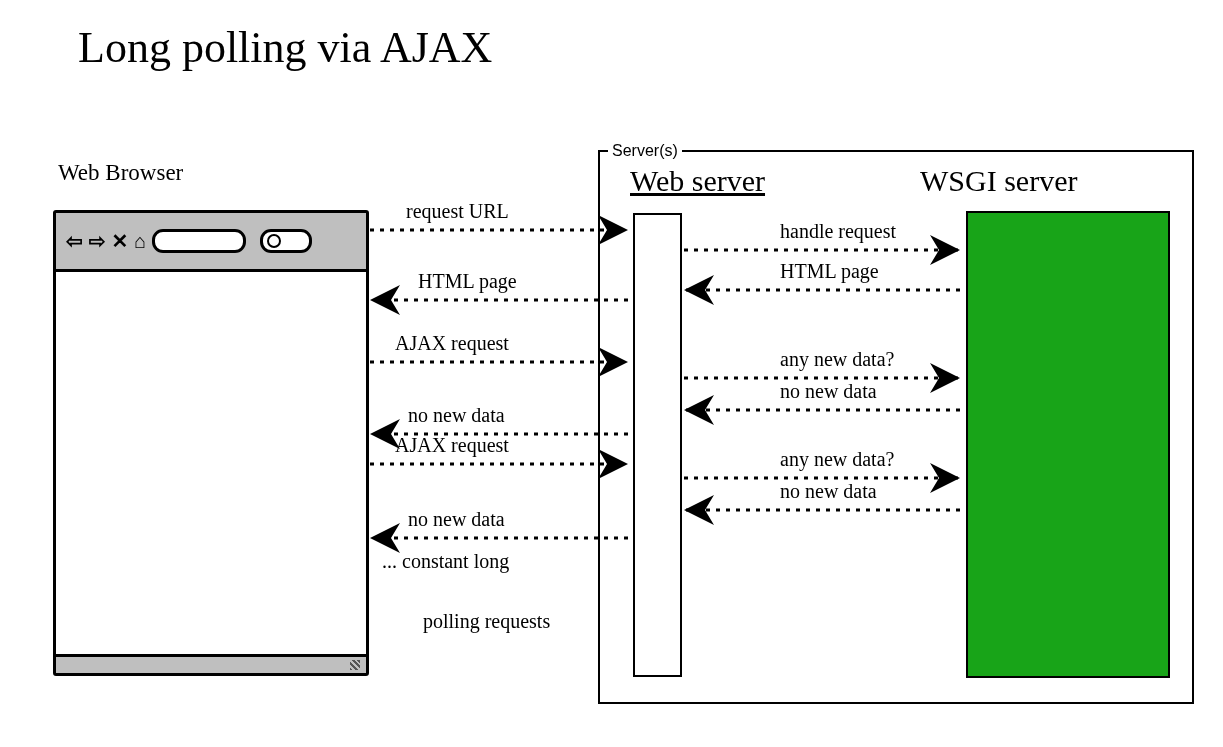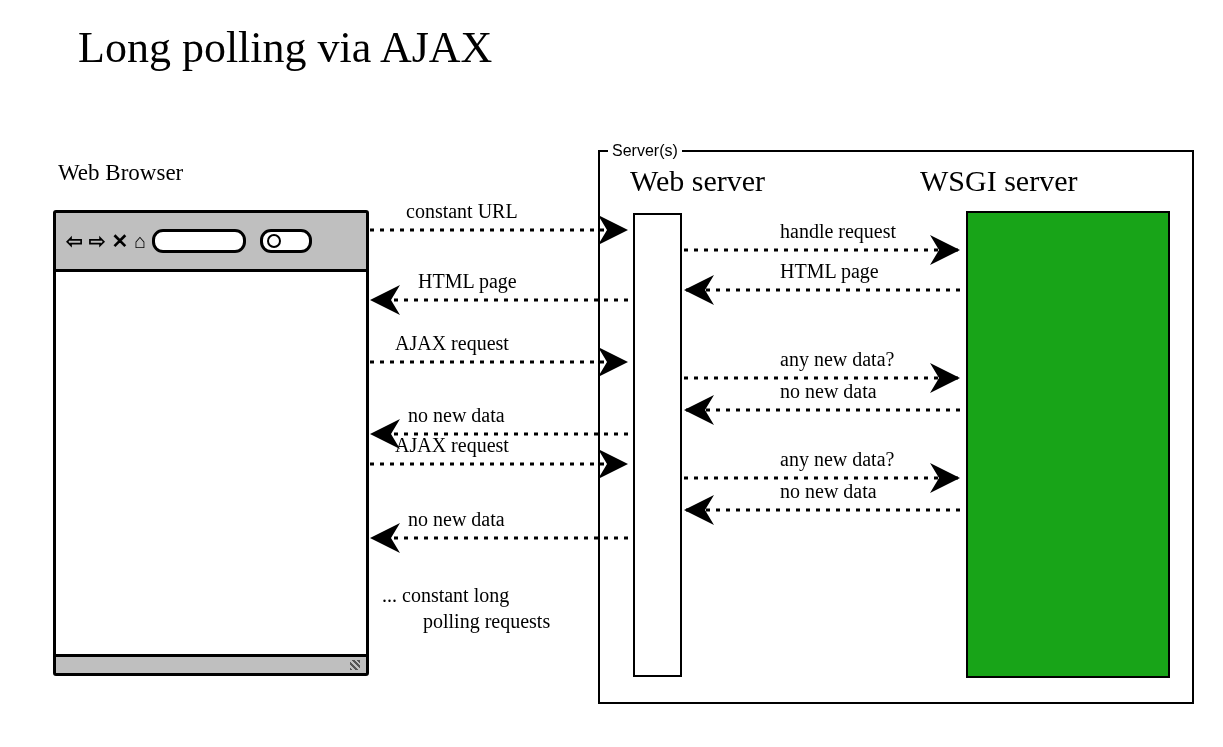--- a/index.html
+++ b/index.html
@@ -1,21 +1,21 @@
 <!DOCTYPE html>
 <html><head>
 <meta charset="utf-8">
 <style>
   html,body{margin:0;padding:0;background:#fff;}
   body{width:1223px;height:747px;position:relative;font-family:"Comic Sans MS","Comic Sans",cursive;}
   .title{position:absolute;left:58px;top:22px;font-size:44px;font-weight:normal;margin-left:20px;}
   .wb-label{position:absolute;left:58px;top:160px;font-size:23px;}
   .servers-box{position:absolute;left:598px;top:150px;width:592px;height:550px;border:2px solid #000;}
   .servers-legend{position:absolute;left:608px;top:142px;background:#fff;padding:0 4px;font-size:16px;font-family:Arial,sans-serif;}
-  .ws-label{position:absolute;left:630px;top:164px;font-size:30px;}
+  .ws-label{position:absolute;left:630px;top:164px;font-size:30px;text-decoration:underline;}
   .wsgi-label{position:absolute;left:920px;top:164px;font-size:30px;}
   .ws-col{position:absolute;left:633px;top:213px;width:45px;height:460px;background:#fff;border:2px solid #000;}
   .wsgi-col{position:absolute;left:966px;top:211px;width:200px;height:463px;background:#18a418;border:2px solid #000;}
   .browser{position:absolute;left:53px;top:210px;width:310px;height:460px;border:3px solid #000;border-radius:3px;overflow:hidden;}
   .browser-top{height:56px;background:#bfbfbf;border-bottom:3px solid #000;display:flex;align-items:center;gap:6px;padding:0 10px;}
   .ico{font-size:20px;color:#000;font-weight:bold;font-family:Arial,sans-serif;}
   .urlbar{flex:0 0 88px;height:18px;border:3px solid #000;border-radius:11px;background:#fff;}
   .searchbar{flex:0 0 46px;height:18px;border:3px solid #000;border-radius:11px;background:#fff;margin-left:8px;position:relative;}
   .searchbar:before{content:"";position:absolute;left:4px;top:2px;width:10px;height:10px;border:2px solid #000;border-radius:50%;}
   .browser-body{background:#fff;height:382px;}
@@ -66,28 +66,28 @@
   <line x1="628" y1="538" x2="370" y2="538" stroke="#000" stroke-width="3" stroke-dasharray="4 6" marker-end="url(#ah)"></line>
 
   <line x1="684" y1="250" x2="960" y2="250" stroke="#000" stroke-width="3" stroke-dasharray="4 6" marker-end="url(#ah)"></line>
   <line x1="960" y1="290" x2="684" y2="290" stroke="#000" stroke-width="3" stroke-dasharray="4 6" marker-end="url(#ah)"></line>
   <line x1="684" y1="378" x2="960" y2="378" stroke="#000" stroke-width="3" stroke-dasharray="4 6" marker-end="url(#ah)"></line>
   <line x1="960" y1="410" x2="684" y2="410" stroke="#000" stroke-width="3" stroke-dasharray="4 6" marker-end="url(#ah)"></line>
   <line x1="684" y1="478" x2="960" y2="478" stroke="#000" stroke-width="3" stroke-dasharray="4 6" marker-end="url(#ah)"></line>
   <line x1="960" y1="510" x2="684" y2="510" stroke="#000" stroke-width="3" stroke-dasharray="4 6" marker-end="url(#ah)"></line>
 </svg>
 
-<div class="arrow-label" style="left:406px;top:200px;">constant URL</div>
+<div class="arrow-label" style="left:406px;top:200px;">request URL</div>
 <div class="arrow-label" style="left:418px;top:270px;">HTML page</div>
 <div class="arrow-label" style="left:395px;top:332px;">AJAX request</div>
 <div class="arrow-label" style="left:408px;top:404px;">no new data</div>
 <div class="arrow-label" style="left:395px;top:434px;">AJAX request</div>
 <div class="arrow-label" style="left:408px;top:508px;">no new data</div>
 
 <div class="arrow-label" style="left:780px;top:220px;">handle request</div>
 <div class="arrow-label" style="left:780px;top:260px;">HTML page</div>
 <div class="arrow-label" style="left:780px;top:348px;">any new data?</div>
 <div class="arrow-label" style="left:780px;top:380px;">no new data</div>
 <div class="arrow-label" style="left:780px;top:448px;">any new data?</div>
 <div class="arrow-label" style="left:780px;top:480px;">no new data</div>
 
-<div class="note" style="left:382px;top:583px;">... constant long</div>
+<div class="note" style="left:382px;top:549px;">... constant long</div>
 <div class="note" style="left:423px;top:609px;">polling requests</div>
 
 </body></html>

